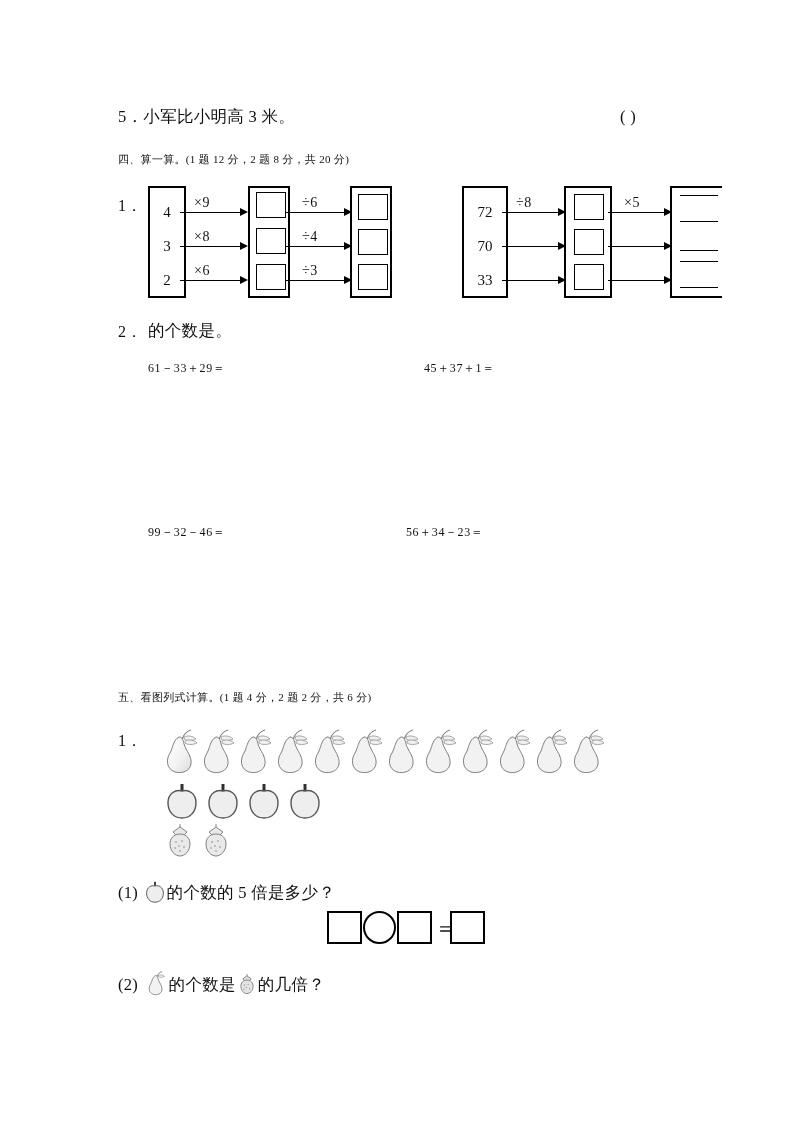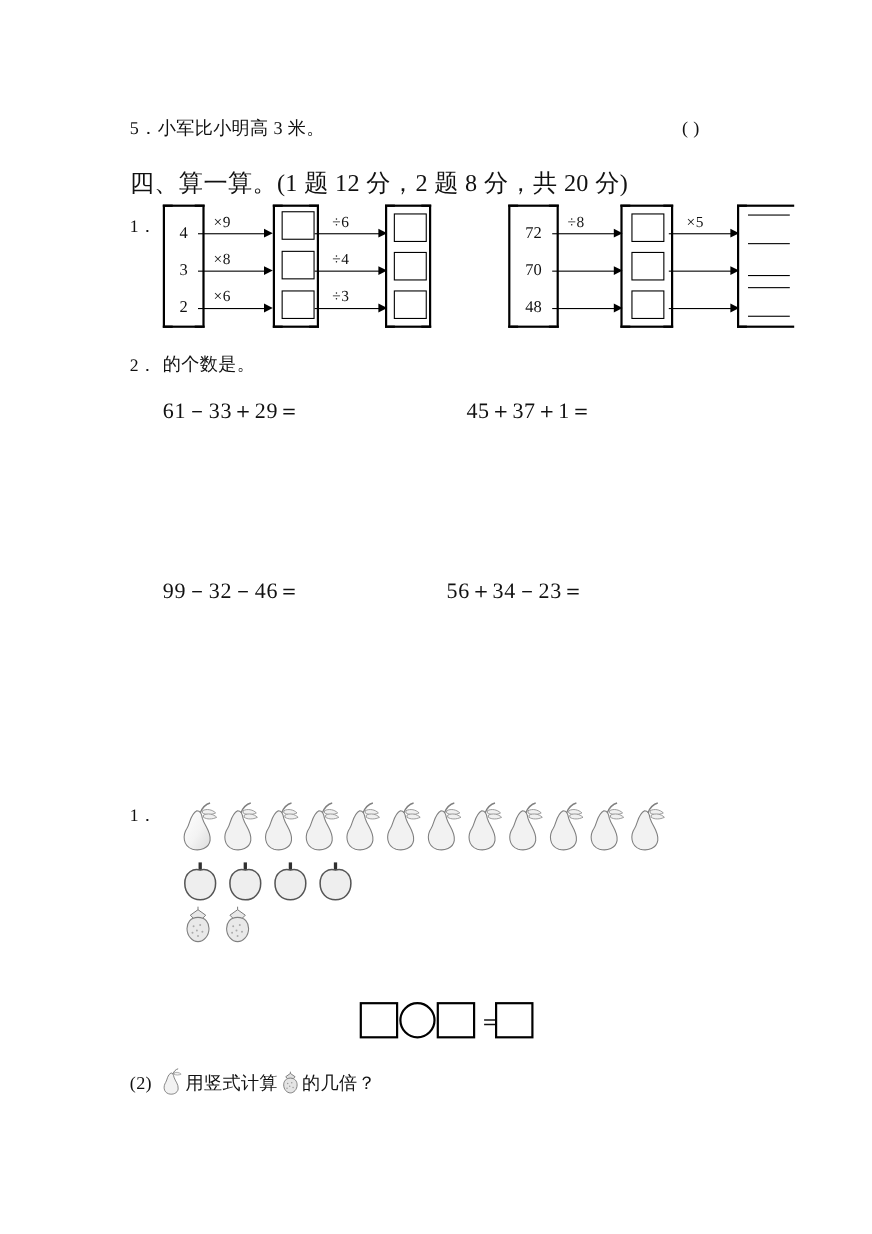--- a/index.html
+++ b/index.html
@@ -25,38 +25,38 @@
   
   .q-line {
     position: absolute;
     font-size: 16.5px;
     line-height: 1.2;
     white-space: nowrap;
     letter-spacing: 0.3px;
   }
   .sec-head {
     position: absolute;
-    font-size: 22px;
+    font-size: 11px;
     white-space: nowrap;
     letter-spacing: 0.3px;
   }
   .paren-blank {
     position: absolute;
     font-size: 16.5px;
     letter-spacing: 0.3px;
     white-space: nowrap;
   }
   .item-num {
     position: absolute;
     font-size: 16px;
     white-space: nowrap;
   }
   .expr {
     position: absolute;
-    font-size: 20px;
+    font-size: 12px;
     white-space: nowrap;
     letter-spacing: 0.6px;
   }
 
   
   .diagram {
     position: absolute;
   }
   .brk {
     position: absolute;
@@ -204,21 +204,21 @@
     <div class="sqbox" style="left:208px; top:8px; width:30px; height:26px;"></div>
     <div class="sqbox" style="left:208px; top:43px; width:30px; height:26px;"></div>
     <div class="sqbox" style="left:208px; top:78px; width:30px; height:26px;"></div>
   </div>
 
   <div class="diagram" style="left:464px; top:186px; width:250px; height:112px;">
 
     <div class="brk" style="left:0px; top:0px; width:42px; height:112px;"></div>
     <div class="cellnum" style="left:0px; top:18px; width:42px;">72</div>
     <div class="cellnum" style="left:0px; top:52px; width:42px;">70</div>
-    <div class="cellnum" style="left:0px; top:86px; width:42px;">48</div>
+    <div class="cellnum" style="left:0px; top:86px; width:42px;">33</div>
 
     <div class="opnum" style="left:52px; top:9px;">÷8</div>
     <div class="arrow-line" style="left:38px; top:26px; width:58px;"></div>
     <div class="arrow-head" style="left:94px; top:21.5px;"></div>
 
     <div class="arrow-line" style="left:38px; top:60px; width:58px;"></div>
     <div class="arrow-head" style="left:94px; top:55.5px;"></div>
 
     <div class="arrow-line" style="left:38px; top:94px; width:58px;"></div>
     <div class="arrow-head" style="left:94px; top:89.5px;"></div>
@@ -247,20 +247,21 @@
   </div>
 
   <div class="item-num" style="left:118px; top:322px;">2．</div>
   <div class="q-line" style="left:148px; top:321px;">的个数是。</div>
 
   <div class="expr" style="left:148px; top:360px;">61－33＋29＝</div>
   <div class="expr" style="left:424px; top:360px;">45＋37＋1＝</div>
   <div class="expr" style="left:148px; top:524px;text-align:right;">99－32－46＝</div>
   <div class="expr" style="left:406px; top:524px;">56＋34－23＝</div>
 
+  <div class="sec-head" style="left:118px; top:690px;">五、看图列式计算。(1 题 4 分，2 题 2 分，共 6 分)</div>
 
   <div class="item-num" style="left:118px; top:731px;">1．</div>
 
   <div class="fruit-row" style="left:160px; top:727px; width:440px; height:48px;">
     <div class="fruit" style="left:0px;   top:0px;">
       <svg width="40" height="48" viewBox="0 0 40 48">
         <defs>
             <linearGradient id="pg0" x1="0" y1="0" x2="1" y2="1">
           <stop offset="0%" stop-color="#ffffff"></stop>
               <stop offset="55%" stop-color="#f3f3f3"></stop>
@@ -413,36 +414,45 @@
         <circle cx="12" cy="18" r="0.9" fill="#aaaaaa"></circle>
         <circle cx="18" cy="17" r="0.9" fill="#aaaaaa"></circle>
         <circle cx="15" cy="22" r="0.9" fill="#aaaaaa"></circle>
         <circle cx="20" cy="23" r="0.9" fill="#aaaaaa"></circle>
         <circle cx="11" cy="24" r="0.9" fill="#aaaaaa"></circle>
         <circle cx="16" cy="27" r="0.9" fill="#aaaaaa"></circle>
       </svg>
     </div>
   </div>
 
+  <div class="sub-q" style="left:118px; top:880px;">
+    <span>(1)</span>
+    <span class="inline-fruit">
+      <svg width="24" height="24" viewBox="0 0 40 40">
+        <rect x="18.5" y="3" width="3" height="9" fill="#303030"></rect>
+        <path d="M20 10 C14 8 6 12 6 22 C6 31 12 37 20 37 C28 37 34 31 34 22 C34 12 26 8 20 10 Z" fill="#eeeeee" stroke="#555555" stroke-width="1.6"></path>
+      </svg>
+    </span><span>的个数的 5 倍是多少？</span>
+  </div>
 
   <div class="slot" style="left:327px; top:911px; width:35px; height:33px;"></div>
   <div class="slot-circle" style="left:363px; top:911px; width:33px; height:33px;"></div>
   <div class="slot" style="left:397px; top:911px; width:35px; height:33px;"></div>
   <div class="eqsign" style="left:435px; top:918px;">＝</div>
   <div class="slot" style="left:450px; top:911px; width:35px; height:33px;"></div>
 
   <div class="sub-q" style="left:118px; top:970px;">
     <span>(2)</span>
     <span class="inline-fruit">
       <svg width="26" height="26" viewBox="0 0 40 48">
         <path d="M19 10 C13 13 13 21 10 26 C6 32 6 42 15 45 C22 47 30 44 31 37 C32 29 26 24 24 17 C23 12 22 10 19 10 Z" fill="#f2f2f2" stroke="#707070" stroke-width="1.4"></path>
         <path d="M22 12 C24 7 27 4 31 3" fill="none" stroke="#707070" stroke-width="1.6"></path>
         <path d="M24 10 C28 8 33 9 36 12 C32 14 27 14 24 12 Z" fill="#f0f0f0" stroke="#808080" stroke-width="1"></path>
       </svg>
-    </span><span>用竖式计算</span><span class="inline-fruit">
+    </span><span>的个数是</span><span class="inline-fruit">
       <svg width="22" height="22" viewBox="0 0 32 36">
         <path d="M9 8 L16 3 L23 8 L20 11 L12 11 Z" fill="#e0e0e0" stroke="#666666" stroke-width="1.2"></path>
         <path d="M16 3 L16 0" stroke="#666666" stroke-width="1.2"></path>
         <path d="M16 10 C9 10 6 15 6 20 C6 27 11 32 16 32 C21 32 26 27 26 20 C26 15 23 10 16 10 Z" fill="#e4e4e4" stroke="#707070" stroke-width="1.3"></path>
         <circle cx="12" cy="18" r="1.1" fill="#999999"></circle>
         <circle cx="18" cy="17" r="1.1" fill="#999999"></circle>
         <circle cx="15" cy="22" r="1.1" fill="#999999"></circle>
         <circle cx="20" cy="24" r="1.1" fill="#999999"></circle>
         <circle cx="11" cy="25" r="1.1" fill="#999999"></circle>
       </svg>

